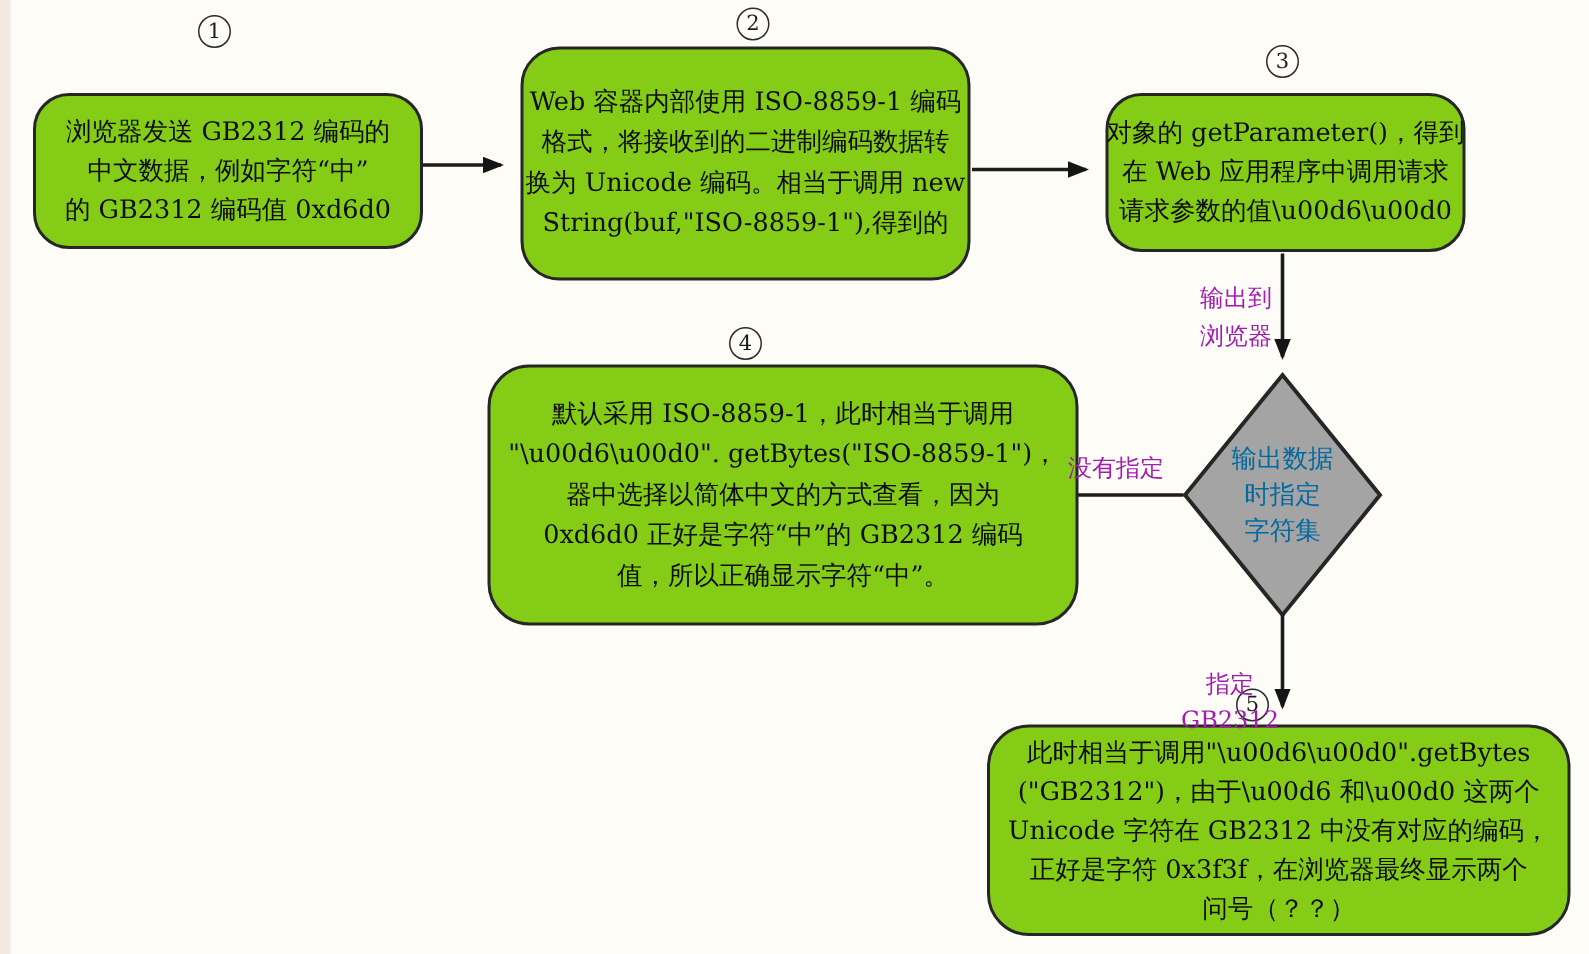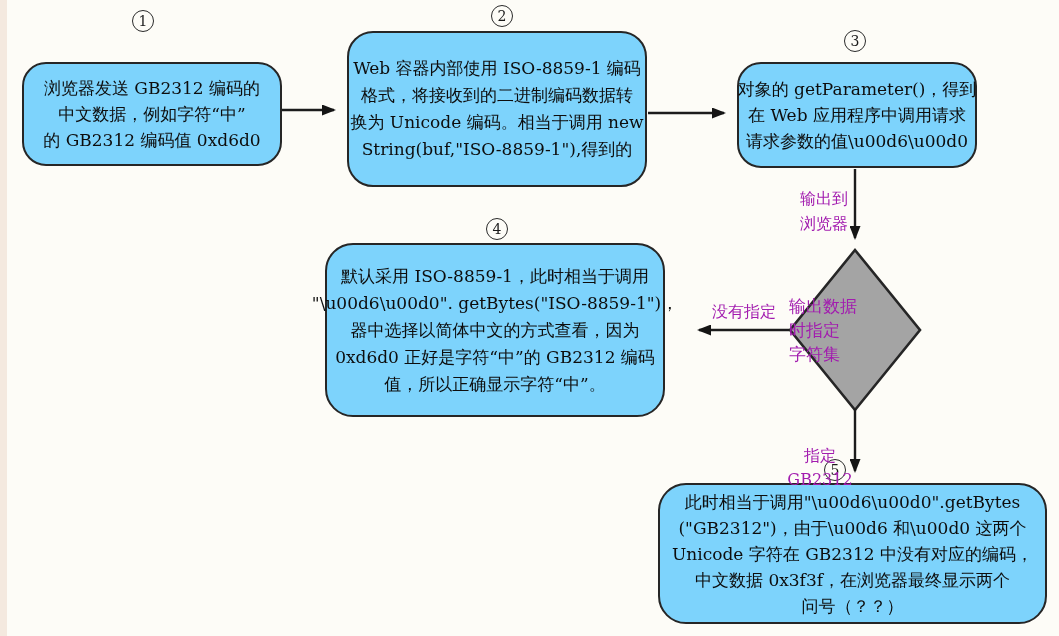--- a/index.html
+++ b/index.html
@@ -18,37 +18,37 @@
     position: absolute; left: 0; top: 0;
     width: 7px; height: 636px;
     background: #f4e9df;
   }
   .overlay {
     position: absolute; left: 0; top: 0;
     width: 1059px; height: 636px;
   }
   .node {
     position: absolute;
-    background: #7dd3fc;
+    background: #84cc16;
     border: 2.5px solid #262626;
     box-sizing: border-box;
     display: flex;
     flex-direction: column;
     justify-content: center;
     align-items: center;
     text-align: center;
     font-size: 17px;
     line-height: 26px;
     color: #0d0d0d;
   }
   .ln { white-space: nowrap; }
   #box1 { left: 22px;  top: 62px;  width: 260px; height: 104px; border-radius: 24px; }
   #box2 { left: 347px; top: 31px;  width: 300px; height: 156px; border-radius: 26px; line-height: 27px;}
   #box3 { left: 737px; top: 62px;  width: 240px; height: 106px; border-radius: 24px; }
-  #box4 { left: 325px; top: 243px; width: 340px; height: 174px; border-radius: 28px; line-height: 27px;}
+  #box4 { left: 325px; top: 243px; width: 394px; height: 174px; border-radius: 28px; line-height: 27px;}
   #box5 { left: 658px; top: 483px; width: 389px; height: 141px; border-radius: 28px; }
   .badge {
     position: absolute;
     width: 22px; height: 22px;
     border: 1.6px solid #2b2b2b;
     border-radius: 50%;
     box-sizing: border-box;
     display: flex; align-items: center; justify-content: center;
     font-size: 14px; color: #1a1a1a;
     background: transparent;
@@ -63,23 +63,23 @@
     font-size: 16px;
     line-height: 25px;
     color: #a21caf;
   }
   #lbl-out   { left: 760px; top: 186px; width: 88px; text-align: right; }
   #lbl-nospec{ left: 698px; top: 299px; width: 92px; text-align: center; white-space: nowrap; }
   #lbl-spec  { left: 775px; top: 411px; width: 90px; text-align: center; line-height: 24px; margin-top: 33px; }
   #diamond-text {
     position: absolute;
     left: 789px; top: 294px; width: 132px;
-    text-align: left;
+    text-align: center;
     font-size: 17px; line-height: 24px;
-    color: #a21caf;
+    color: #0369a1;
   }
 </style>
 </head>
 <body>
 
 <div class="canvas">
 
   <div class="left-strip"></div>
 
   <svg class="overlay" viewBox="0 0 1059 636" xmlns="http://www.w3.org/2000/svg">
@@ -126,21 +126,21 @@
     <div class="ln">"\u00d6\u00d0". getBytes("ISO-8859-1")，</div>
     <div class="ln">器中选择以简体中文的方式查看，因为</div>
     <div class="ln">0xd6d0 正好是字符“中”的 GB2312 编码</div>
     <div class="ln">值，所以正确显示字符“中”。</div>
   </div>
 
   <div class="node" id="box5">
     <div class="ln">此时相当于调用"\u00d6\u00d0".getBytes</div>
     <div class="ln">("GB2312")，由于\u00d6 和\u00d0 这两个</div>
     <div class="ln">Unicode 字符在 GB2312 中没有对应的编码，</div>
-    <div class="ln">中文数据 0x3f3f，在浏览器最终显示两个</div>
+    <div class="ln">正好是字符 0x3f3f，在浏览器最终显示两个</div>
     <div class="ln">问号（？？）</div>
   </div>
 
   <div id="diamond-text">
     <div class="ln">输出数据</div>
     <div class="ln">时指定</div>
     <div class="ln">字符集</div>
   </div>
 
   <div class="edge-label" id="lbl-out">

